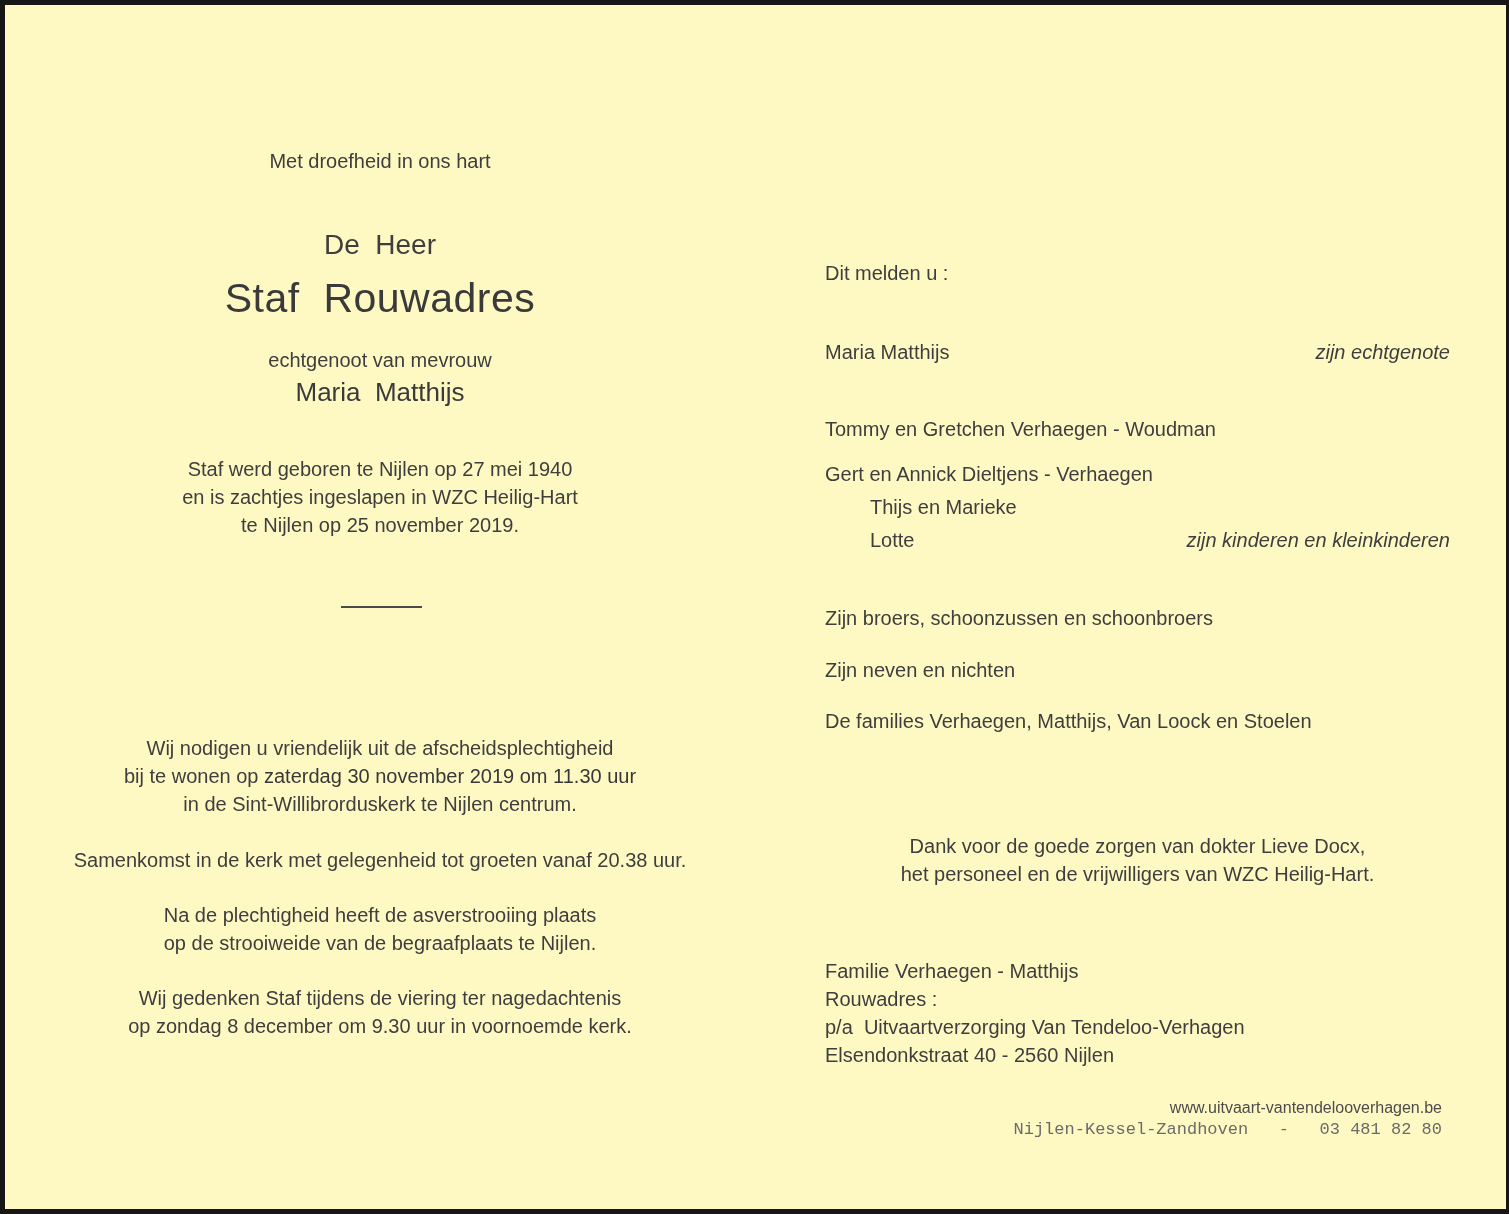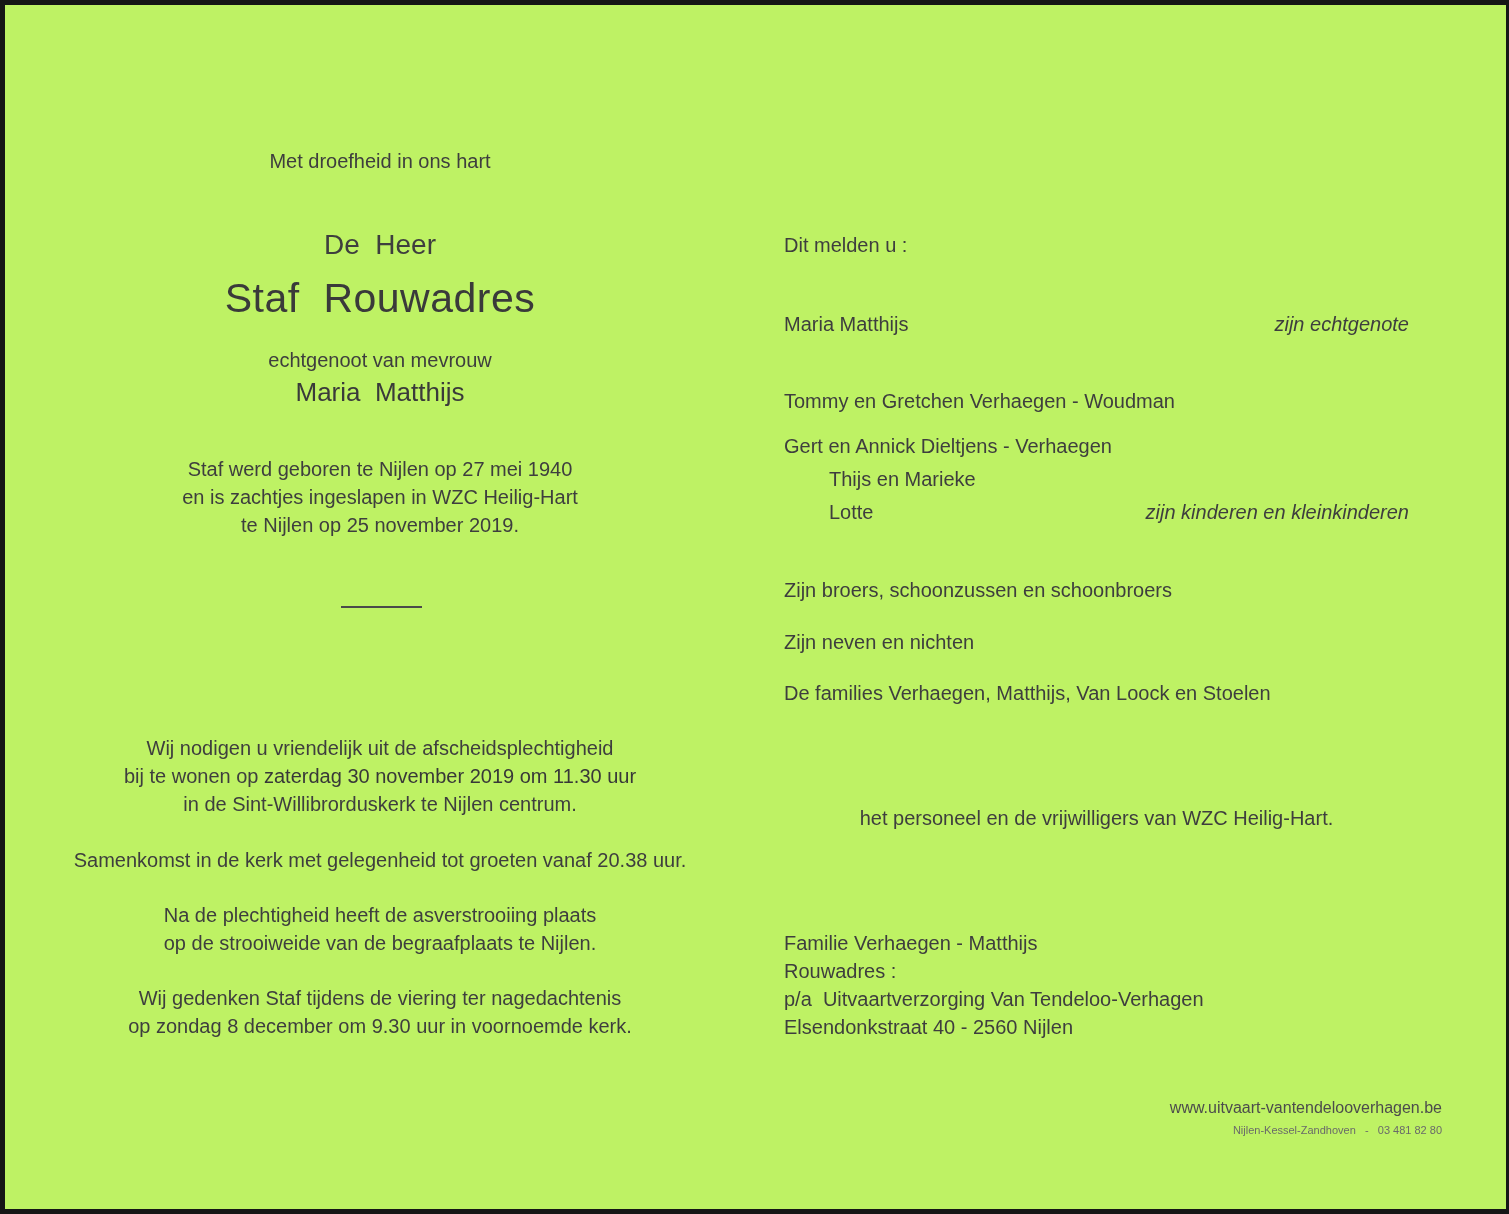--- a/index.html
+++ b/index.html
@@ -3,21 +3,21 @@
 <meta charset="utf-8">
 <style>
   * { margin: 0; padding: 0; box-sizing: border-box; }
   html, body { background: #222; }
   body { font-family: "Liberation Sans", "DejaVu Sans", sans-serif; }
 
   .page {
     position: relative;
     width: 1509px;
     height: 1214px;
-    background: #bef264;
+    background: #fef9c3;
     border-top: 5px solid #161616;
     border-left: 5px solid #161616;
     border-right: 3px solid #161616;
     border-bottom: 5px solid #161616;
     overflow: hidden;
     color: #3e3e3e;
   }
 
   .t { white-space: pre-wrap; }
 
@@ -34,28 +34,28 @@
   .divider {
     position: absolute;
     left: 336px;
     top: 601px;
     width: 81px;
     height: 0;
     border-top: 2px solid #4a4a4a;
   }
 
   
-  .rightcol { left: 779px; width: 625px; text-align: left; }
+  .rightcol { left: 820px; width: 625px; text-align: left; margin-top: 28px; }
   .row-split { display: flex; justify-content: space-between; align-items: baseline; }
   .relation { font-style: italic; }
   .indent { padding-left: 45px; }
   .center { text-align: center; }
 
   .footer-line1 { font-size: 16px; line-height: 22px; color: #4c4c4c; }
-  .footer-line2 { font-size: 11px; line-height: 22px; color: #6a6a6a; }
+  .footer-line2 { font-size: 17px; line-height: 22px; color: #6a6a6a; font-family: Liberation Mono, monospace; }
   .footer { right: 64px; text-align: right; margin-left: 38px; }
 
   b { font-weight: 400; color: #383838; }
 </style>
 </head>
 <body>
 
 <div class="page">
 
   <div class="abs leftcol body-text" style="top:142px">
@@ -138,20 +138,21 @@
 
   <div class="abs rightcol body-text" style="top:623px">
     <div class="t">Zijn neven en nichten</div>
   </div>
 
   <div class="abs rightcol body-text" style="top:674px">
     <div class="t">De families Verhaegen, Matthijs, Van Loock en Stoelen</div>
   </div>
 
   <div class="abs rightcol body-text center" style="top:799px">
+    <div class="t">Dank voor de goede zorgen van dokter Lieve Docx,</div>
     <div class="t">het personeel en de vrijwilligers van WZC Heilig-Hart.</div>
   </div>
 
   <div class="abs rightcol body-text" style="top:924px">
     <div class="t">Familie Verhaegen - Matthijs</div>
     <div class="t">Rouwadres :</div>
     <div class="t">p/a  Uitvaartverzorging Van Tendeloo-Verhagen</div>
     <div class="t">Elsendonkstraat 40 - 2560 Nijlen</div>
   </div>
 

